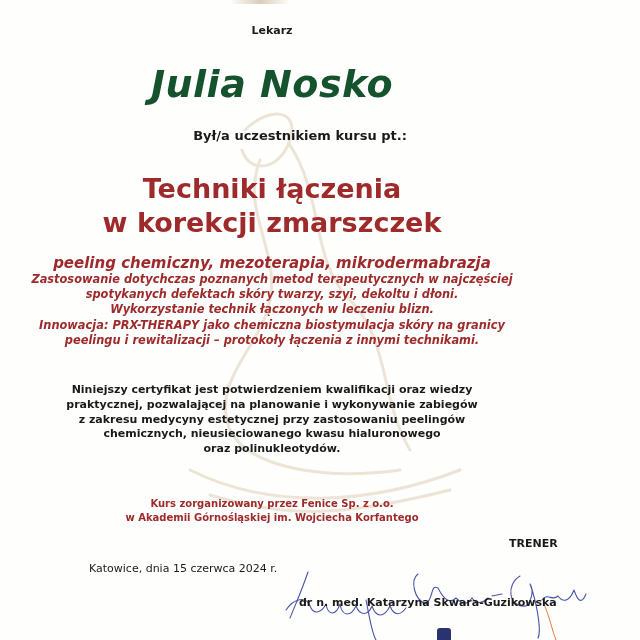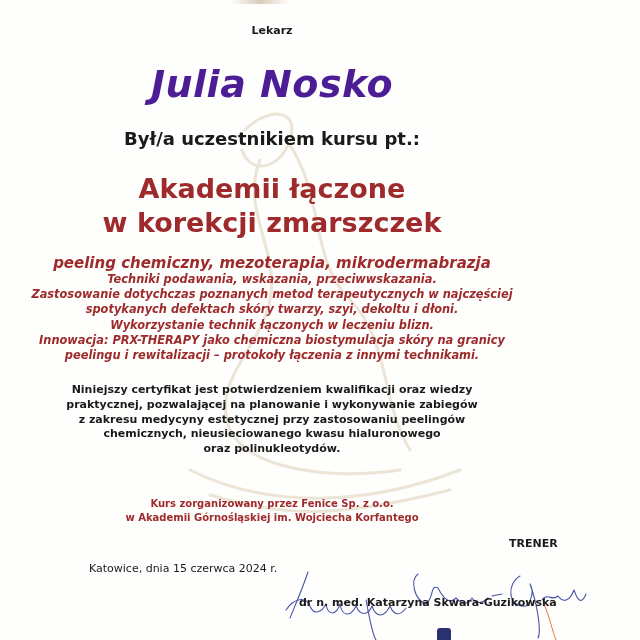--- a/index.html
+++ b/index.html
@@ -5,22 +5,22 @@
   html, body { margin: 0; padding: 0; }
   body {
     width: 640px; height: 640px; overflow: hidden; position: relative;
     background: #fefefd;
     font-family: "DejaVu Sans", sans-serif;
   }
   .page { position: absolute; inset: 0; }
   .watermark { position: absolute; left: 150px; top: 0; width: 340px; height: 640px; pointer-events: none; }
   .abs { position: absolute; left: 0; width: 544px; text-align: center; white-space: nowrap; }
   .profession { top: 24px; font-size: 11px; font-weight: bold; color: #1a1a1a; }
-  .name { top: 62px; font-size: 38px; font-weight: bold; font-style: italic; color: #4c1d95; letter-spacing: 0.5px; }
-  .intro { top: 128px; font-size: 18px; font-weight: bold; color: #1a1a1a; }
+  .name { top: 62px; font-size: 38px; font-weight: bold; font-style: italic; color: #14532d; letter-spacing: 0.5px; }
+  .intro { top: 128px; font-size: 13px; font-weight: bold; color: #1a1a1a; padding-left: 28px; }
   .title { top: 172px; font-size: 27px; font-weight: bold; color: #9e2a2b; line-height: 34px; }
   .subtitle { top: 254px; font-size: 15px; font-weight: bold; font-style: italic; color: #9e2a2b; }
   .desc { top: 272px; font-size: 11.4px; font-weight: bold; font-style: italic; color: #9e2a2b; line-height: 15.2px; }
   .body-text { top: 383px; font-size: 11px; font-weight: bold; color: #1a1a1a; line-height: 14.8px; }
   .organizer { top: 497px; font-size: 10px; font-weight: bold; color: #9e2a2b; line-height: 13.5px; }
   .trainer-label { position: absolute; left: 509px; top: 537px; font-size: 11px; font-weight: bold; color: #1a1a1a; text-align: right; }
   .place-date { position: absolute; left: 67px; top: 562px; font-size: 11px; color: #1a1a1a; margin-left: 22px; }
   .signature { position: absolute; left: 280px; top: 560px; width: 310px; height: 80px; }
   .trainer-name { position: absolute; left: 299px; top: 596px; font-size: 11px; font-weight: bold; color: #1a1a1a; }
   .logo-mark { position: absolute; left: 437px; top: 628px; width: 14px; height: 12px; background: #2a3270; border-radius: 3px 3px 0 0; }
@@ -45,28 +45,27 @@
     </g>
   </svg>
 
   <div class="abs profession">Lekarz</div>
 
   <div class="abs name">Julia Nosko</div>
 
   <div class="abs intro">Był/a uczestnikiem kursu pt.:</div>
 
   <div class="abs title">
-    <span class="line">Akademii łączone</span>
+    <span class="line">Techniki łączenia</span>
     <span class="line">w korekcji zmarszczek</span>
   </div>
 
   <div class="abs subtitle">peeling chemiczny, mezoterapia, mikrodermabrazja</div>
 
   <div class="abs desc">
-    <span class="line">Techniki podawania, wskazania, przeciwwskazania.</span>
     <span class="line">Zastosowanie dotychczas poznanych metod terapeutycznych w najczęściej</span>
     <span class="line">spotykanych defektach skóry twarzy, szyi, dekoltu i dłoni.</span>
     <span class="line">Wykorzystanie technik łączonych w leczeniu blizn.</span>
     <span class="line">Innowacja: PRX-THERAPY jako chemiczna biostymulacja skóry na granicy</span>
     <span class="line">peelingu i rewitalizacji – protokoły łączenia z innymi technikami.</span>
   </div>
 
   <div class="abs body-text">
     <span class="line">Niniejszy certyfikat jest potwierdzeniem kwalifikacji oraz wiedzy</span>
     <span class="line">praktycznej, pozwalającej na planowanie i wykonywanie zabiegów</span>

